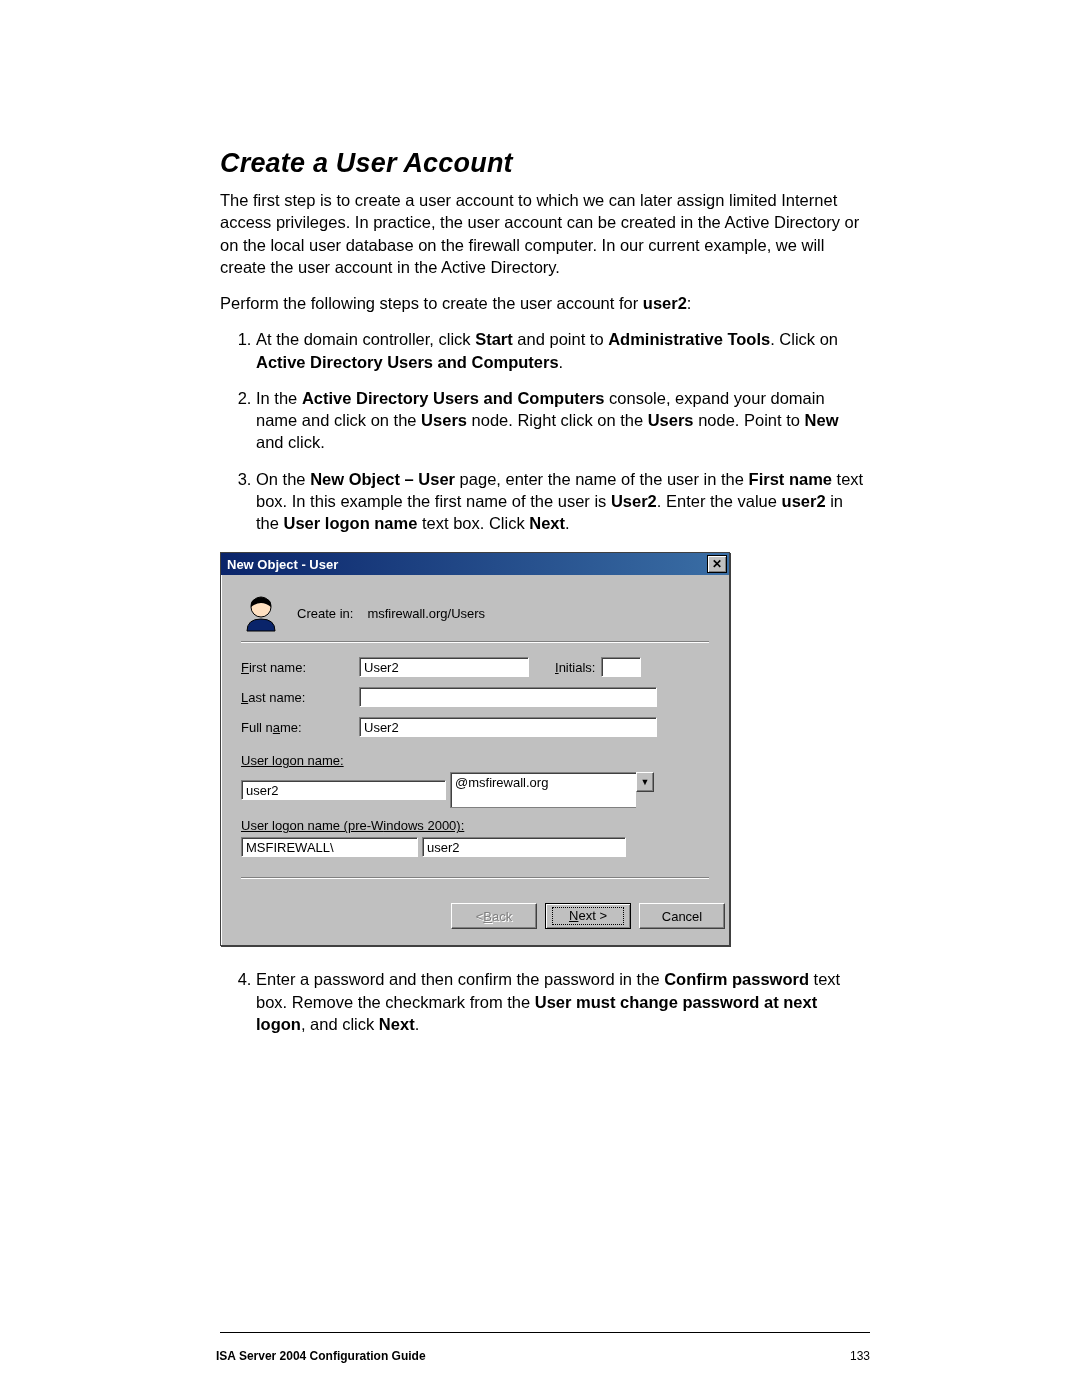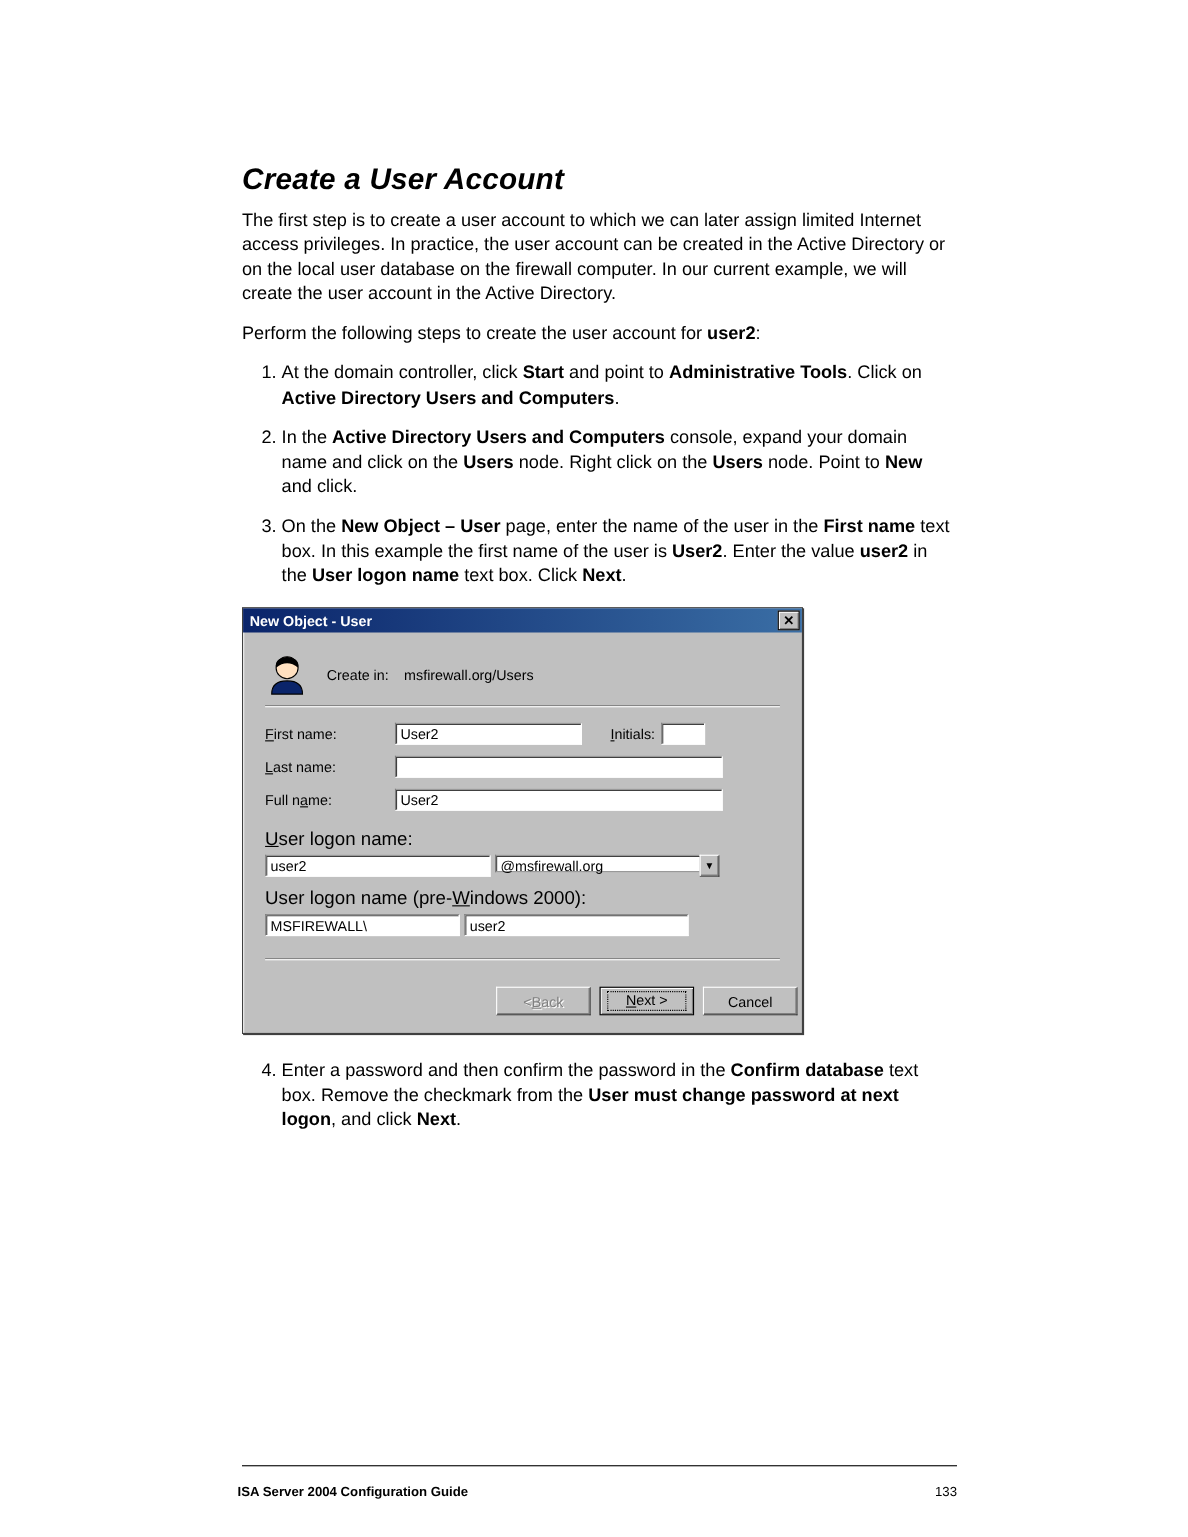--- a/index.html
+++ b/index.html
@@ -109,22 +109,23 @@
   .row {
     display: flex;
     align-items: center;
     margin-bottom: 10px;
   }
   .lbl {
     width: 118px;
     font-size: 13px;
   }
   .lbl-long {
-    font-size: 17px;
+    font-size: 13px;
     margin-bottom: 4px;
+    text-decoration: underline;
   }
   .win-input {
     background: #fff;
     border: 1px solid #808080;
     border-right-color: #fff;
     border-bottom-color: #fff;
     box-shadow: inset 1px 1px 0 #404040;
     font-family: Tahoma, Arial, sans-serif;
     font-size: 13px;
     padding: 2px 4px;
@@ -142,21 +143,21 @@
     margin-left: 4px;
     display: flex;
   }
   .dd-text {
     flex: 1;
     background: #fff;
     border: 1px solid #808080;
     border-right: none;
     box-shadow: inset 1px 1px 0 #404040;
     padding: 2px 4px;
-    height: 16px;
+    height: 36px;
     box-sizing: border-box;
     font-size: 13px;
   }
   .dd-btn {
     width: 18px;
     height: 20px;
     background: #c0c0c0;
     border: 1px solid #fff;
     border-right-color: #404040;
     border-bottom-color: #404040;
@@ -308,21 +309,21 @@
         <div class="win-btn default">
             <span class="inner-focus"><span class="ul">N</span>ext &gt;</span>
           </div>
         <div class="win-btn">Cancel</div>
       </div>
     </div>
   </div>
 
   <ol class="steps" start="4">
     <li>
-      <span>Enter a password and then confirm the password in the </span><b>Confirm database</b><span> text box. Remove the checkmark from the </span><b>User must change password at next logon</b><span>, and click </span><b>Next</b><span>.</span>
+      <span>Enter a password and then confirm the password in the </span><b>Confirm password</b><span> text box. Remove the checkmark from the </span><b>User must change password at next logon</b><span>, and click </span><b>Next</b><span>.</span>
     </li>
   </ol>
 
   <hr class="footer-rule">
   <div class="footer">
     <span class="ft-title">ISA Server 2004 Configuration Guide</span>
     <span class="ft-page">133</span>
   </div>
 </div>
 

